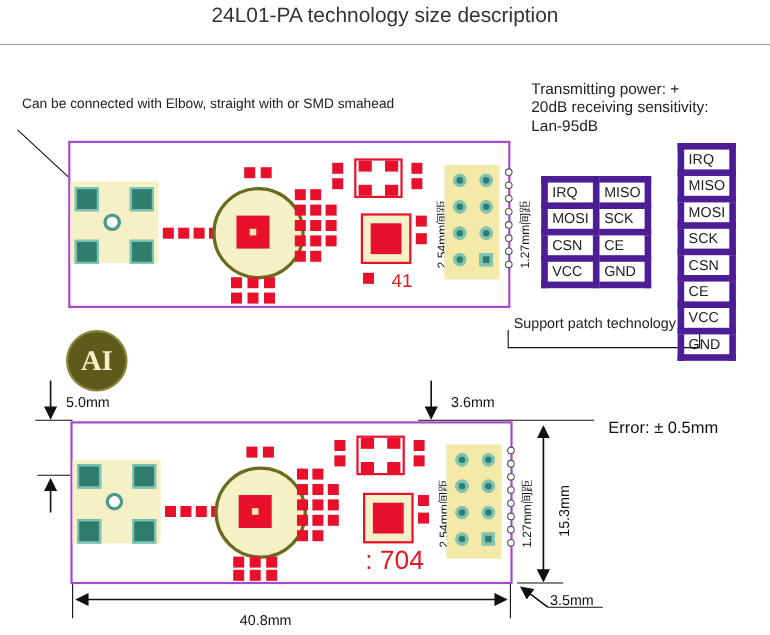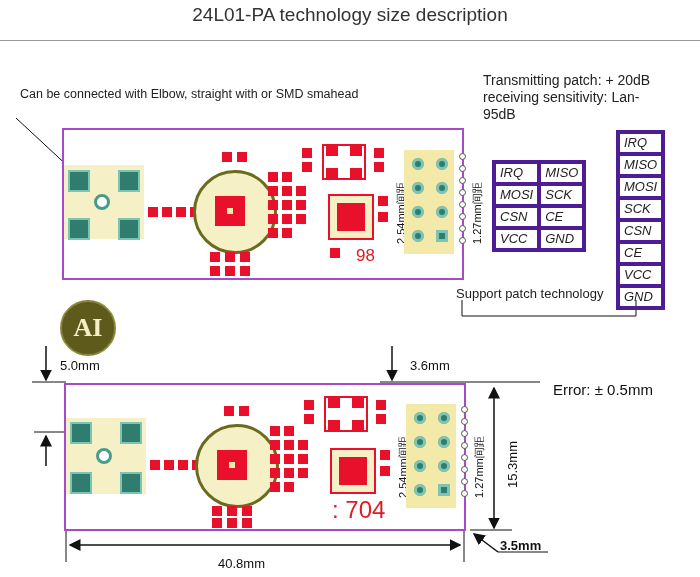--- a/index.html
+++ b/index.html
@@ -8,39 +8,39 @@
   .title { left:0; top:4px; width:700px; text-align:center; font-size:19px; color:#333; }
   .title-line { left:0; top:40px; width:700px; height:1px; background:#9a9a9a; }
   .txt { font-size:13px; color:#222; white-space:nowrap; }
   .board { border:2px solid #a64ac9; background:#fff; box-sizing:border-box; }
   .pad { background:#e8102a; }
   .pinbox { background:#f3e9a8; }
   .pin { width:16px; height:16px; border-radius:50%; background:#2f7d6f; border:2px solid #f3e9a8; box-sizing:border-box; box-shadow: inset 0 0 0 3px #7ec4b4; }
   .pin.sq { border-radius:2px; }
   .smallhole { width:7px; height:7px; border-radius:50%; background:#fff; border:1.5px solid #555; box-sizing:border-box; }
   table.pins { border-collapse:collapse; font-size:13px; }
-  table.pins td { border:4px solid #4c1d95; padding:1px 4px; line-height:16px;font-style:italic; }
+  table.pins td { border:6px solid #4c1d95; padding:1px 4px; line-height:16px; }
   .dim { font-size:13px; color:#111; white-space:nowrap; }
   .vtext { transform:rotate(-90deg); transform-origin:left top; font-size:11px; white-space:nowrap; color:#111; }
   .red88 { color:#e01b24; font-size:17px; }
 </style>
 </head>
 <body>
 
 <div class="abs title">24L01-PA technology size description</div>
 <div class="abs title-line"></div>
 
 <div class="abs txt" style="left:20px;top:87px;width:370px;white-space:normal;line-height:15px;font-size:12.5px;">Can be connected with Elbow, straight with or SMD smahead</div>
 <svg class="abs" style="left:0;top:0;" width="700" height="577">
   <line x1="16" y1="118" x2="100" y2="196" stroke="#111" stroke-width="1"></line>
 
   <polyline points="462,300 462,316 636,316 636,300" fill="none" stroke="#111" stroke-width="1"></polyline>
 </svg>
 
-<div class="abs txt" style="left:483px;top:72px;width:170px;white-space:normal;line-height:17px;font-size:14px;">Transmitting patch: + 20dB receiving sensitivity: Lan-95dB</div>
+<div class="abs txt" style="left:483px;top:72px;width:170px;white-space:normal;line-height:17px;font-size:14px;">Transmitting power: + 20dB receiving sensitivity: Lan-95dB</div>
 
 <div class="abs board" style="left:62px;top:128px;width:402px;height:152px;"></div>
 
 <div class="abs pinbox" style="left:64px;top:165px;width:80px;height:74px;background:#f6f0c6;"></div>
 <div class="abs" style="left:68px;top:170px;width:18px;height:18px;background:#2f7d6f;border:2px solid #7ec4b4;"></div>
 <div class="abs" style="left:118px;top:170px;width:18px;height:18px;background:#2f7d6f;border:2px solid #7ec4b4;"></div>
 <div class="abs" style="left:68px;top:218px;width:18px;height:18px;background:#2f7d6f;border:2px solid #7ec4b4;"></div>
 <div class="abs" style="left:118px;top:218px;width:18px;height:18px;background:#2f7d6f;border:2px solid #7ec4b4;"></div>
 <div class="abs" style="left:94px;top:194px;width:16px;height:16px;border-radius:50%;background:#fff;border:3px solid #4a9c8a;box-sizing:border-box;"></div>
 
@@ -82,21 +82,21 @@
 <div class="abs" style="left:322px;top:144px;width:44px;height:36px;border:2px solid #e8102a;box-sizing:border-box;"></div>
 <div class="abs pad" style="left:326px;top:146px;width:12px;height:10px;"></div>
 <div class="abs pad" style="left:350px;top:146px;width:12px;height:10px;"></div>
 <div class="abs pad" style="left:326px;top:168px;width:12px;height:10px;"></div>
 <div class="abs pad" style="left:350px;top:168px;width:12px;height:10px;"></div>
 <div class="abs" style="left:328px;top:194px;width:46px;height:46px;background:#f6f0c6;border:2px solid #e8102a;box-sizing:border-box;"></div>
 <div class="abs pad" style="left:337px;top:203px;width:28px;height:28px;"></div>
 <div class="abs pad" style="left:378px;top:196px;width:10px;height:10px;"></div>
 <div class="abs pad" style="left:378px;top:212px;width:10px;height:10px;"></div>
 <div class="abs pad" style="left:330px;top:248px;width:10px;height:10px;"></div>
-<div class="abs red88" style="left:356px;top:246px;">98</div>
+<div class="abs red88" style="left:356px;top:246px;">41</div>
 
 <div class="abs vtext" style="left:394px;top:244px;">2.54mm间距</div>
 <div class="abs vtext" style="left:470px;top:244px;">1.27mm间距</div>
 
 <div class="abs pinbox" style="left:404px;top:150px;width:50px;height:104px;"></div>
 <div class="abs pin" style="left:410px;top:156px;"></div>
 <div class="abs pin" style="left:434px;top:156px;"></div>
 <div class="abs pin" style="left:410px;top:180px;"></div>
 <div class="abs pin" style="left:434px;top:180px;"></div>
 <div class="abs pin" style="left:410px;top:204px;"></div>
@@ -156,21 +156,21 @@
       </tr>
   <tr>
         <td>VCC</td>
       </tr>
   <tr>
         <td>GND</td>
       </tr>
 </tbody>
   </table>
 
-<div class="abs txt" style="left:456px;top:286px;">Support patch technology</div>
+<div class="abs txt" style="left:467px;top:286px;">Support patch technology</div>
 
 <div class="abs" style="left:60px;top:300px;width:56px;height:56px;border-radius:50%;background:#5d5a1c;border:2px solid #8a873a;box-sizing:border-box;color:#f4efc8;font-family:'Liberation Serif',serif;font-weight:bold;font-size:26px;text-align:center;line-height:52px;">AI</div>
 
 <svg class="abs" style="left:0;top:0;" width="700" height="577">
   <defs>
     <marker id="ah" markerWidth="8" markerHeight="8" refX="7" refY="4" orient="auto">
       <path d="M0,0 L8,4 L0,8 z" fill="#111"></path>
     </marker>
   </defs>
 
@@ -194,21 +194,21 @@
   <line x1="450" y1="545" x2="460" y2="545" stroke="#111" stroke-width="1.5" marker-end="url(#ah)"></line>
 
   <line x1="498" y1="552" x2="474" y2="534" stroke="#111" stroke-width="1.5" marker-end="url(#ah)"></line>
   <line x1="498" y1="552" x2="548" y2="552" stroke="#111" stroke-width="1"></line>
 </svg>
 
 <div class="abs dim" style="left:60px;top:358px;">5.0mm</div>
 <div class="abs dim" style="left:410px;top:358px;">3.6mm</div>
 <div class="abs dim" style="left:553px;top:381px;font-size:15px;text-align:center;">Error: ± 0.5mm</div>
 <div class="abs dim" style="left:218px;top:556px;">40.8mm</div>
-<div class="abs dim" style="left:500px;top:538px;font-weight:bold;">3.5mm</div>
+<div class="abs dim" style="left:500px;top:538px;">3.5mm</div>
 <div class="abs vtext" style="left:505px;top:488px;font-size:13px;">15.3mm</div>
 
 <div class="abs board" style="left:64px;top:383px;width:402px;height:148px;"></div>
 
 <div class="abs pinbox" style="left:66px;top:418px;width:80px;height:76px;background:#f6f0c6;"></div>
 <div class="abs" style="left:70px;top:422px;width:18px;height:18px;background:#2f7d6f;border:2px solid #7ec4b4;"></div>
 <div class="abs" style="left:120px;top:422px;width:18px;height:18px;background:#2f7d6f;border:2px solid #7ec4b4;"></div>
 <div class="abs" style="left:70px;top:472px;width:18px;height:18px;background:#2f7d6f;border:2px solid #7ec4b4;"></div>
 <div class="abs" style="left:120px;top:472px;width:18px;height:18px;background:#2f7d6f;border:2px solid #7ec4b4;"></div>
 <div class="abs" style="left:96px;top:448px;width:16px;height:16px;border-radius:50%;background:#fff;border:3px solid #4a9c8a;box-sizing:border-box;"></div>

